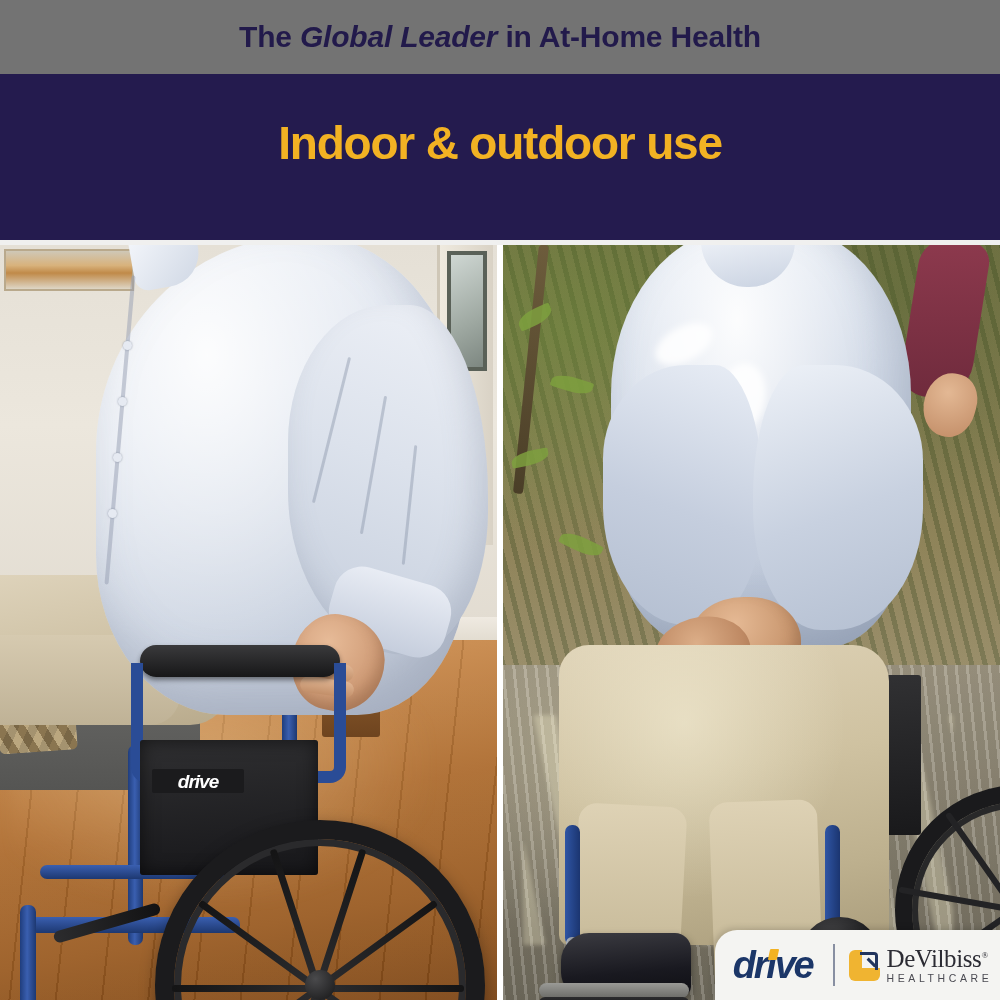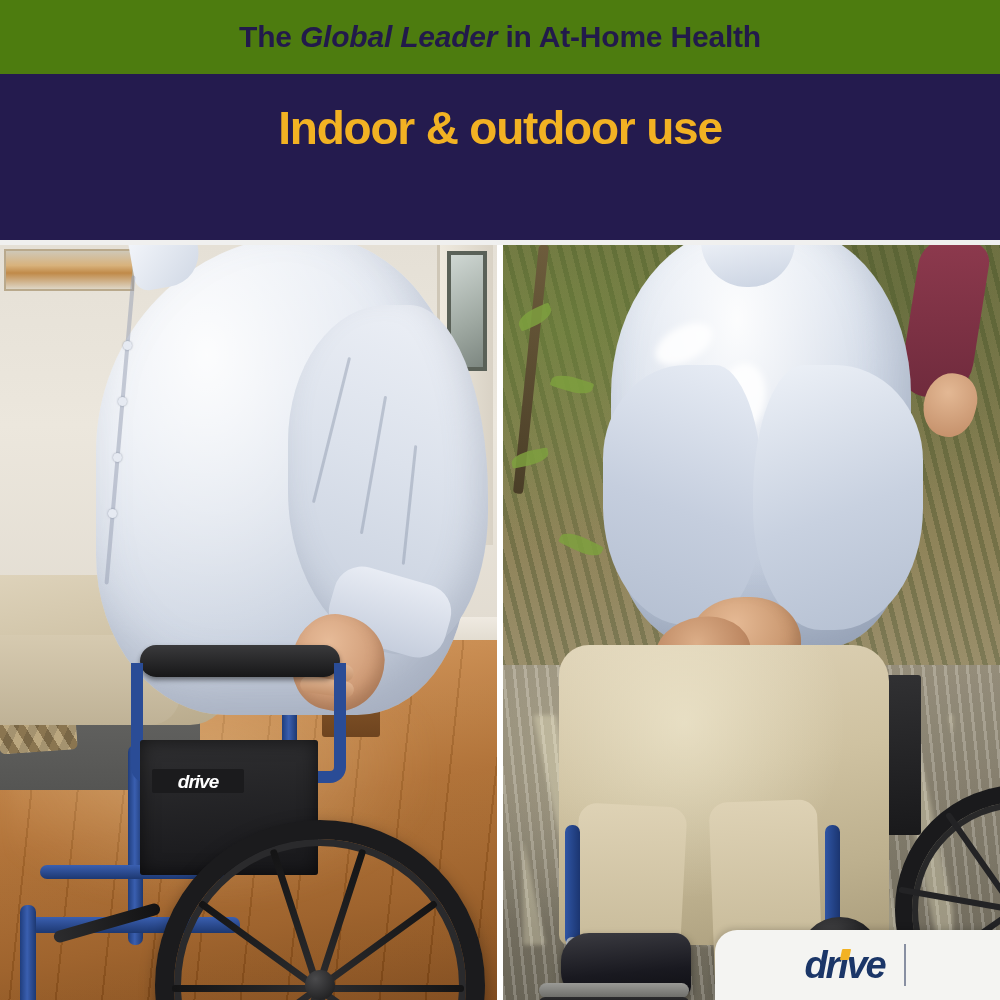--- a/index.html
+++ b/index.html
@@ -8,37 +8,37 @@
   body {
     font-family:"Liberation Sans", sans-serif;
     background:#f0f0ef;
     position:relative;
   }
   .poster { position:relative; width:1000px; height:1000px; background:#f0f0ef; overflow:hidden; }
 
   
   .eyebrow-strip{
     position:absolute; left:0; top:0; width:1000px; height:74px;
-    background:#4d7c0f;
+    background:#737373;
     display:flex; align-items:center; justify-content:center;
   }
   .eyebrow-text{
     font-size:30px; font-weight:bold; color:#221a4b;
     letter-spacing:-0.2px; white-space:nowrap;
   }
   .eyebrow-text .em{ font-style:italic; font-weight:bold; }
 
   
   .navy-band{
     position:absolute; left:0; top:74px; width:1000px; height:166px;
     background:#241b4e; overflow:hidden;
   }
   .headline{
     position:absolute; left:0; width:1000px; text-align:center;
-    font-weight:bold; line-height:1; white-space:nowrap;
+    font-weight:bold; line-height:1; white-space:nowrap;margin-top:15px;
   }
   .headline-1{
     top:31px; font-size:46px; color:#f2b223; letter-spacing:-1.2px;
   }
   .headline-2{
     top:94px; font-size:46px; color:#f7f7f7; letter-spacing:-1.2px;
   }
 
   
   .photo-row{
@@ -587,15 +587,26 @@
     </div>
 
   </div>
 
   <div class="logo-badge">
     <div class="logo-drive">
       <span>drive</span>
       <span class="drive-dot"></span>
     </div>
     <div class="logo-divider"></div>
+    <div class="dev-block">
+      <div class="dev-mark">
+        <span class="dev-arrow"></span>
+      </div>
+      <div class="dev-text">
+        <div class="dev-name">
+          <span>DeVilbiss</span><span class="dev-reg">®</span>
+        </div>
+        <div class="dev-sub">HEALTHCARE</div>
+      </div>
+    </div>
   </div>
 
 </div>
 
 </body></html>

